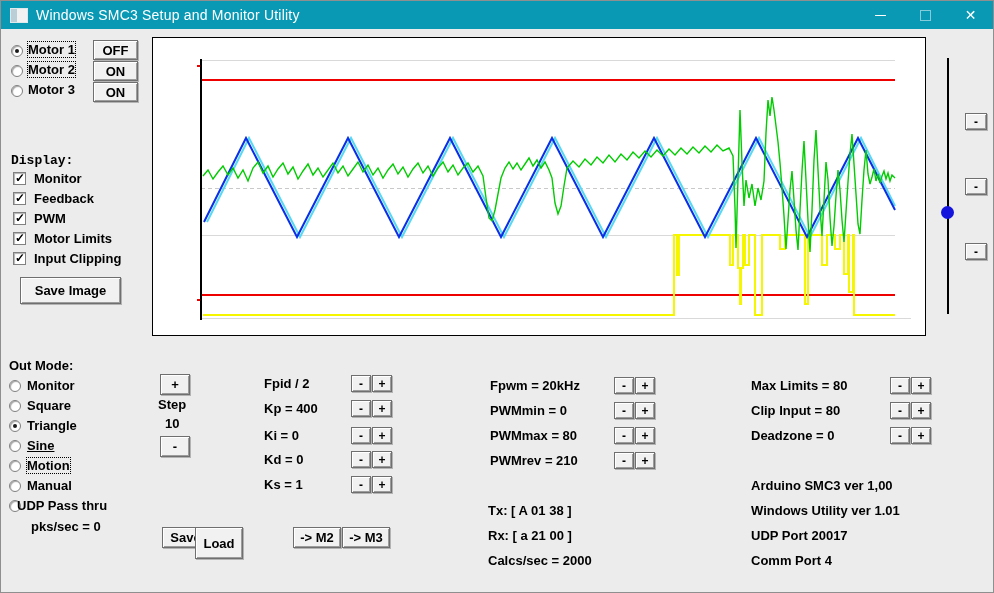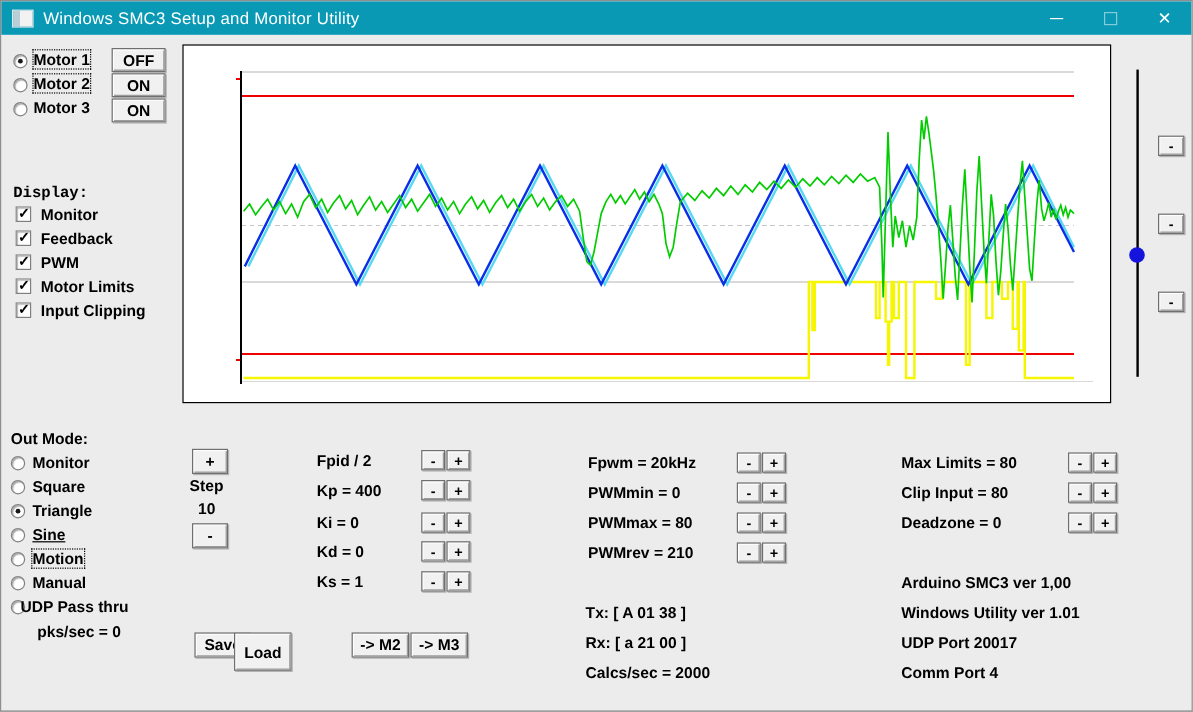--- a/index.html
+++ b/index.html
@@ -81,20 +81,21 @@
   <span class="cb on" style="left:12px; top:171px;"></span>
   <span class="lbl" style="left:33px; top:170px;">Monitor</span>
   <span class="cb on" style="left:12px; top:191px;"></span>
   <span class="lbl" style="left:33px; top:190px;">Feedback</span>
   <span class="cb on" style="left:12px; top:211px;"></span>
   <span class="lbl" style="left:33px; top:210px;">PWM</span>
   <span class="cb on" style="left:12px; top:231px;"></span>
   <span class="lbl" style="left:33px; top:230px;">Motor Limits</span>
   <span class="cb on" style="left:12px; top:251px;"></span>
   <span class="lbl" style="left:33px; top:250px;">Input Clipping</span>
+  <button class="btn" style="left:19px; top:276px; width:101px; height:27px;">Save Image</button>
 
   <span class="lbl" style="left:8px; top:357px;">Out Mode:</span>
   <span class="radio" style="left:8px; top:379px;"></span>
   <span class="lbl" style="left:26px; top:377px;">Monitor</span>
   <span class="radio" style="left:8px; top:399px;"></span>
   <span class="lbl" style="left:26px; top:397px;">Square</span>
   <span class="radio sel" style="left:8px; top:419px;"></span>
   <span class="lbl" style="left:26px; top:417px;">Triangle</span>
   <span class="radio" style="left:8px; top:439px;"></span>
   <span class="lbl" style="left:26px; top:437px;text-decoration:underline;">Sine</span>

